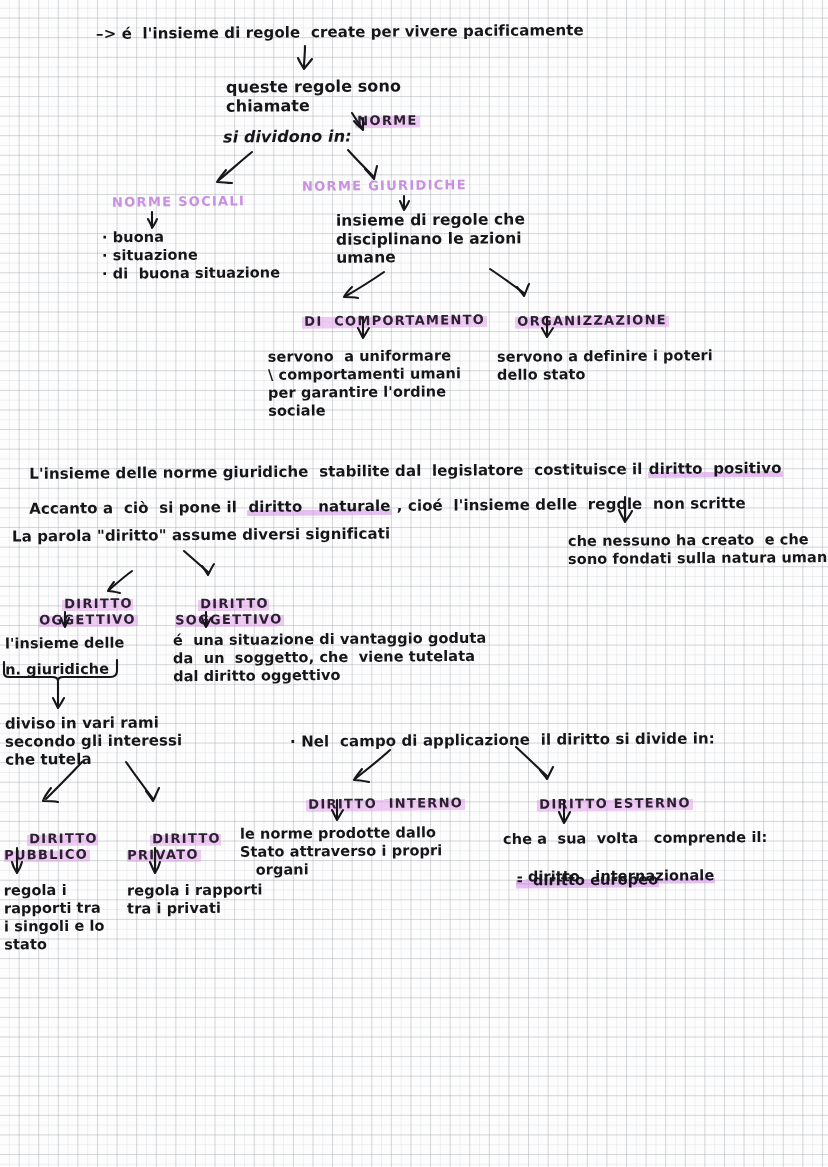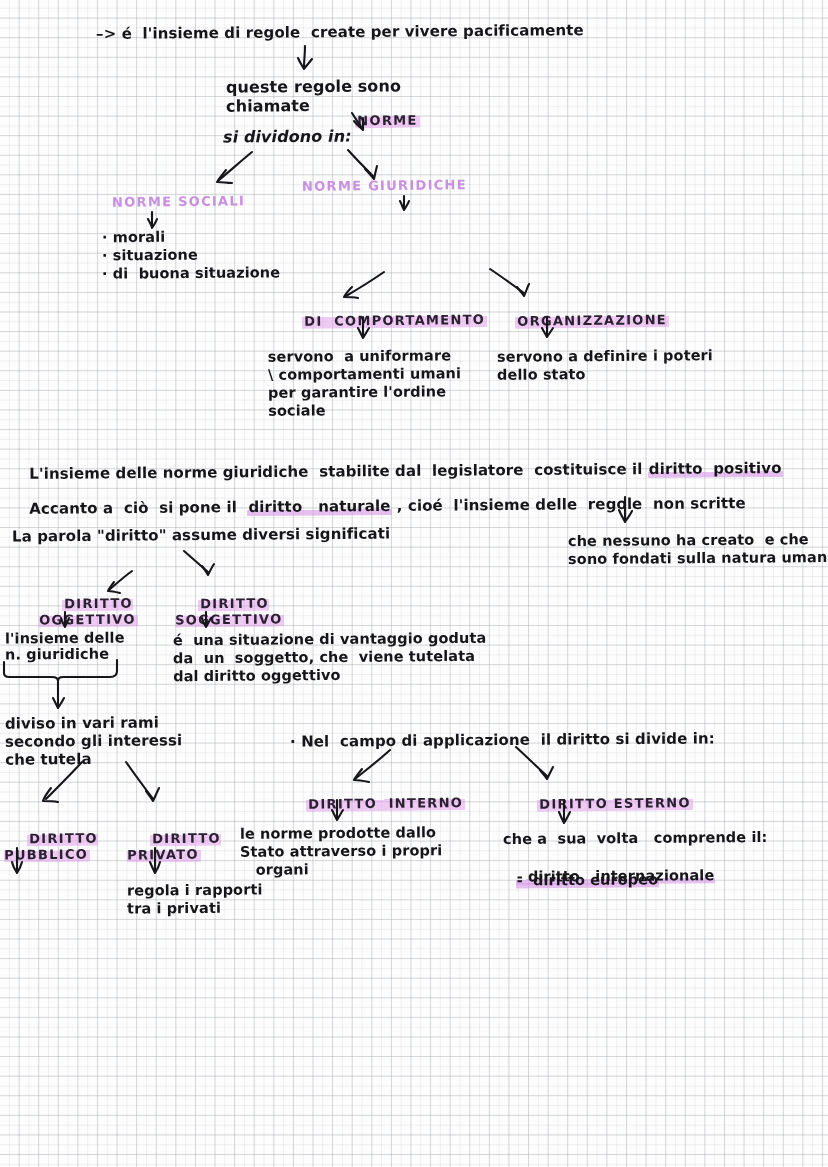--- a/index.html
+++ b/index.html
@@ -95,25 +95,28 @@
 
   <div class="tx" style="left:226px;top:77px;font-size:16px;line-height:19px;">queste regole sono
 chiamate</div>
   <div class="hd dark" style="left:332px;top:98px;">
     <span class="hl">NORME</span>
   </div>
 
   <div class="tx" style="left:223px;top:128px;font-size:16px;font-style:italic;">si dividono in:</div>
 
   <div class="hd violet" style="left:112px;top:194px;">NORME SOCIALI</div>
-  <div class="tx" style="left:102px;top:229px;">· morali</div>
+  <div class="tx" style="left:102px;top:229px;">· buona</div>
   <div class="tx" style="left:102px;top:247px;">· situazione</div>
   <div class="tx" style="left:102px;top:265px;">· di  buona situazione</div>
 
   <div class="hd violet" style="left:302px;top:178px;">NORME GIURIDICHE</div>
+  <div class="tx" style="left:336px;top:211px;font-size:15.5px;line-height:18.5px;">insieme di regole che
+disciplinano le azioni
+umane</div>
 
   <div class="hd dark" style="left:279px;top:298px;">
     <span class="hl">DI  COMPORTAMENTO</span>
   </div>
   <div class="tx" style="left:268px;top:347px;line-height:18px;">servono  a uniformare
 \ comportamenti umani
 per garantire l'ordine
 sociale</div>
 
   <div class="hd dark" style="left:492px;top:298px;">
@@ -131,39 +134,43 @@
   </div>
   <div class="tx" style="left:568px;top:531px;line-height:18px;">che nessuno ha creato  e che
 sono fondati sulla natura umana.</div>
 
   <div class="tx" style="left:12px;top:527px;font-size:15px;">La parola "diritto" assume diversi significati</div>
 
   <div class="hd dark" style="left:39px;top:580px;line-height:16px;">
     <span class="hl">DIRITTO
 OGGETTIVO</span>
   </div>
-  <div class="tx" style="left:5px;top:630px;line-height:16px;">l'insieme delle
+  <div class="tx" style="left:5px;top:630px;line-height:26px;">l'insieme delle
 n. giuridiche</div>
 
   <div class="hd dark" style="left:175px;top:580px;line-height:16px;">
     <span class="hl">DIRITTO
 SOGGETTIVO</span>
   </div>
   <div class="tx" style="left:173px;top:630px;line-height:18px;">é  una situazione di vantaggio goduta
 da  un  soggetto, che  viene tutelata
 dal diritto oggettivo</div>
 
   <div class="tx" style="left:5px;top:714px;font-size:15px;line-height:18px;">diviso in vari rami
 secondo gli interessi
 che tutela</div>
 
   <div class="hd dark" style="left:4px;top:815px;line-height:16px;">
     <span class="hl">DIRITTO
 PUBBLICO</span>
   </div>
+  <div class="tx" style="left:4px;top:881px;line-height:18px;">regola i
+rapporti tra
+i singoli e lo
+stato</div>
 
   <div class="hd dark" style="left:127px;top:815px;line-height:16px;">
     <span class="hl">DIRITTO
 PRIVATO</span>
   </div>
   <div class="tx" style="left:127px;top:881px;line-height:18px;">regola i rapporti
 tra i privati</div>
 
   <div class="tx" style="left:290px;top:732px;font-size:15px;">· Nel  campo di applicazione  il diritto si divide in:</div>
 

